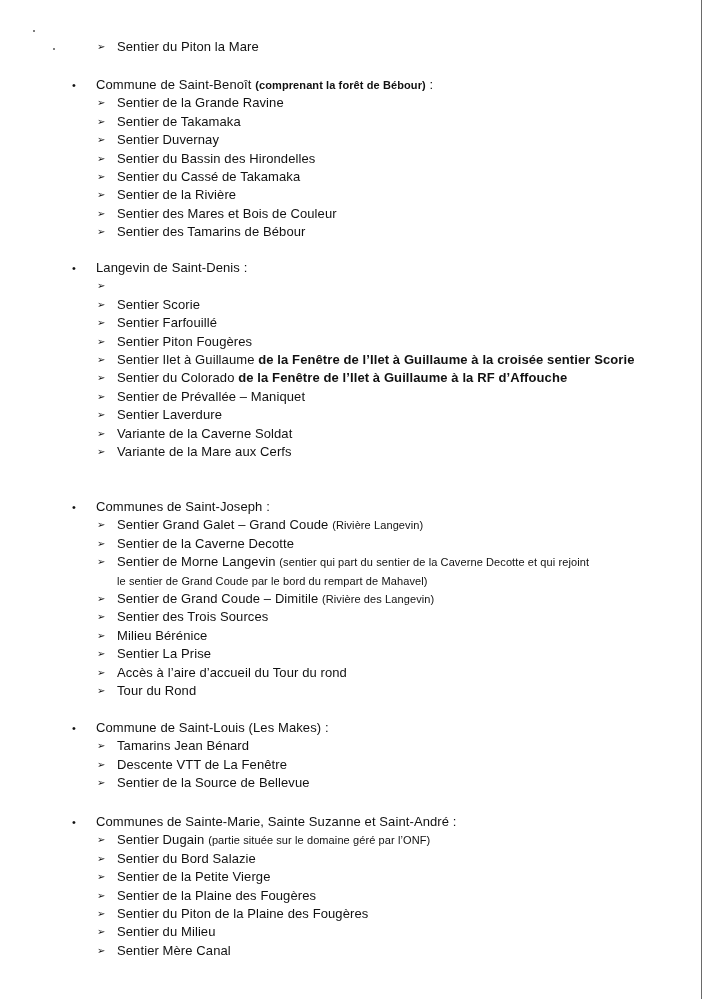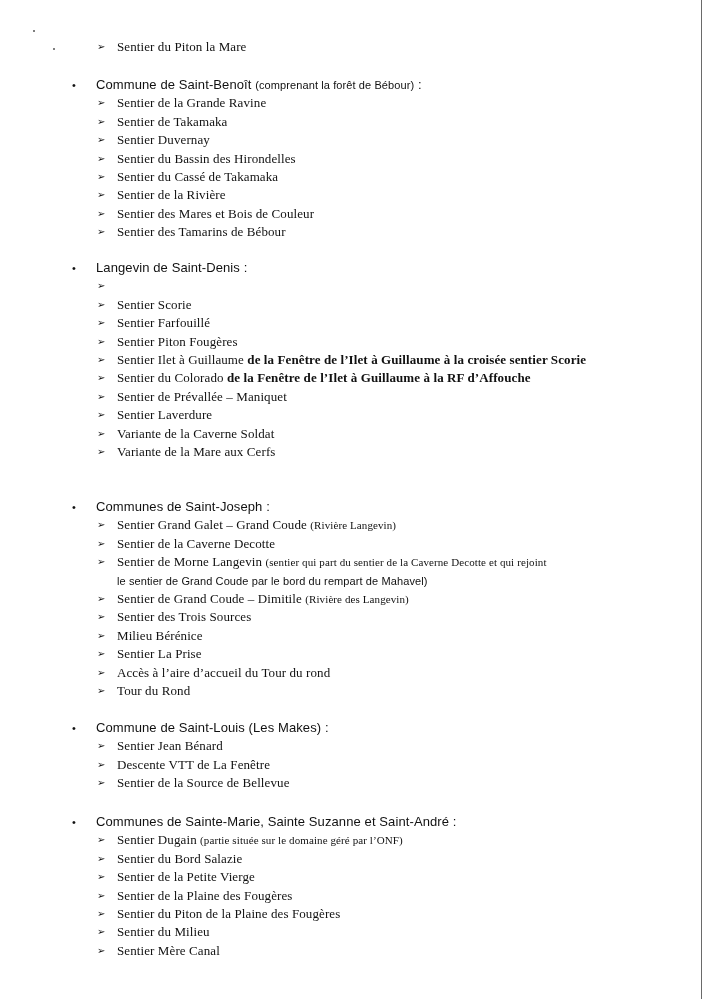--- a/index.html
+++ b/index.html
@@ -4,23 +4,23 @@
 <style>
   html, body { margin: 0; padding: 0; background: #ffffff; }
   body { width: 705px; height: 999px; position: relative; overflow: hidden;
          font-family: "Liberation Sans", sans-serif; color: #111111; }
   .right-border { position: absolute; left: 701px; top: 0; width: 1px; height: 999px; background: #6a6a6a; }
   .stray-dot { position: absolute; width: 2px; height: 2px; background: #555; border-radius: 1px; }
   .row { position: absolute; height: 18px; line-height: 18px; white-space: nowrap; font-size: 13px; letter-spacing: 0.1px; }
   .bullet { position: absolute; left: 72px; width: 10px; font-size: 11px; }
   .heading { position: absolute; left: 96px; }
   .heading .bold { font-weight: normal; }
-  .heading .small { font-size: 11px; }
+  .heading .small { font-size: 11px; font-weight: bold; }
   .arrow { position: absolute; left: 97px; font-size: 10px; }
-  .item { position: absolute; left: 117px; font-family: Liberation Serif, serif; }
+  .item { position: absolute; left: 117px; }
   .item .small { font-size: 11px; }
   .item .bold { font-weight: bold; text-align: right; }
   .item-cont { position: absolute; left: 117px; font-size: 11px; }
 </style>
 </head>
 <body>
 
 <div id="page">
   <div class="right-border"></div>
   <div class="stray-dot" style="left:33px;top:30px;"></div>
@@ -153,21 +153,21 @@
       <div class="row" style="top: 682px; left: 0px; width: 705px;">
         <span class="arrow">➢</span>
         <span class="item"><span>Tour du Rond</span></span>
       </div>
       <div class="row" style="top: 719px; left: 0px; width: 705px;">
         <span class="bullet">•</span>
         <span class="heading"><span class="bold">Commune de Saint-Louis (Les Makes)</span><span> :</span></span>
       </div>
       <div class="row" style="top: 737.4px; left: 0px; width: 705px;">
         <span class="arrow">➢</span>
-        <span class="item"><span>Sentier Jean Bénard</span></span>
+        <span class="item"><span>Tamarins Jean Bénard</span></span>
       </div>
       <div class="row" style="top: 755.8px; left: 0px; width: 705px;">
         <span class="arrow">➢</span>
         <span class="item"><span>Descente VTT de La Fenêtre</span></span>
       </div>
       <div class="row" style="top: 774.2px; left: 0px; width: 705px;">
         <span class="arrow">➢</span>
         <span class="item"><span>Sentier de la Source de Bellevue</span></span>
       </div>
       <div class="row" style="top: 813px; left: 0px; width: 705px;">

